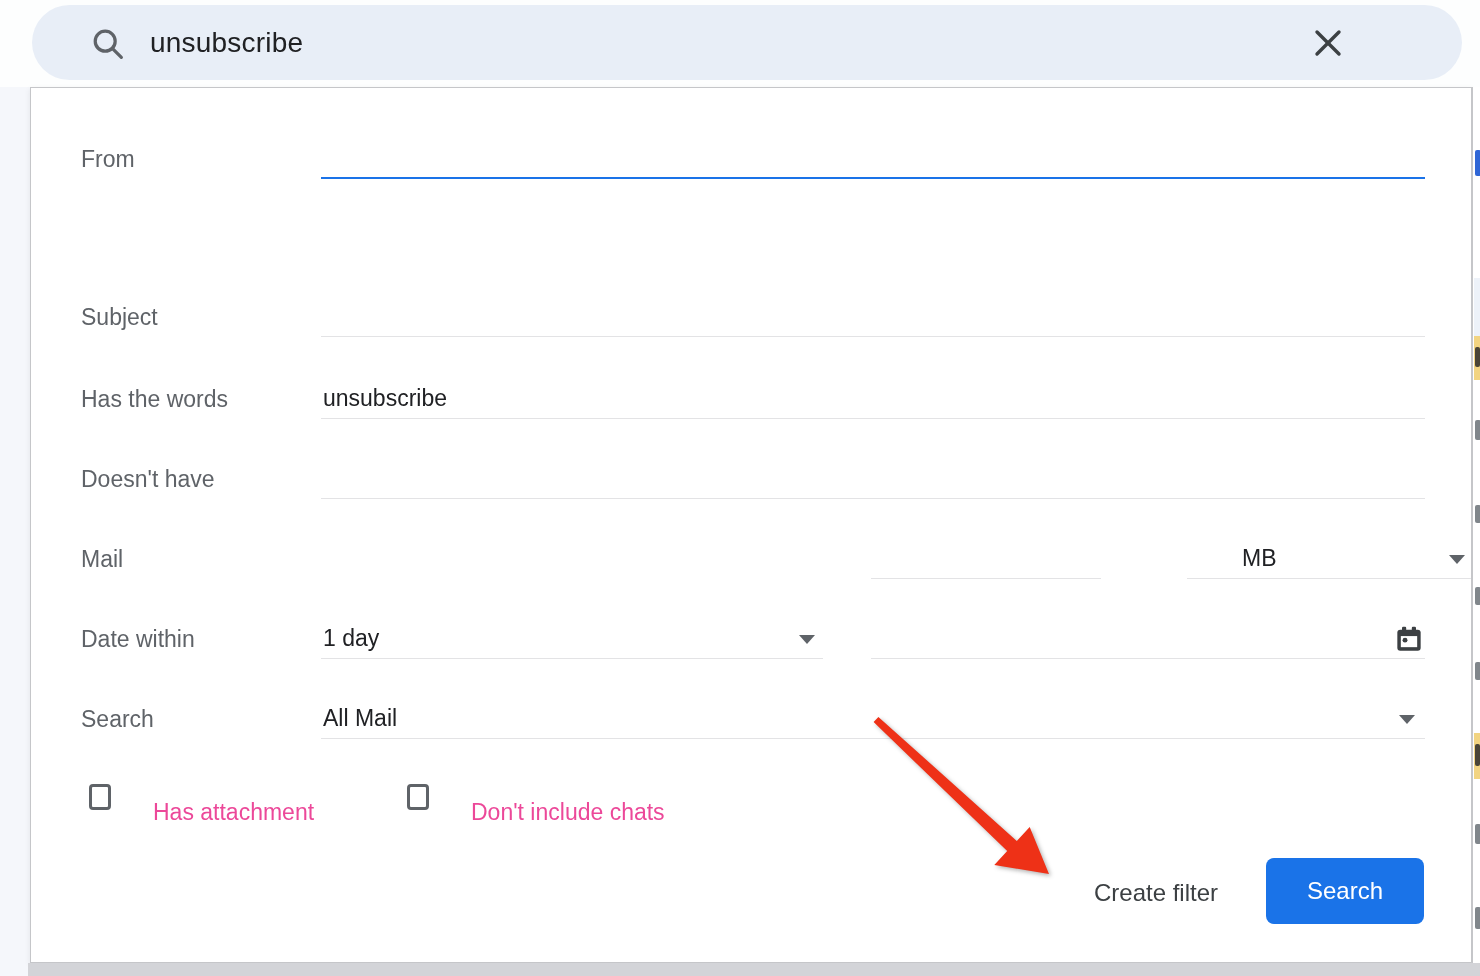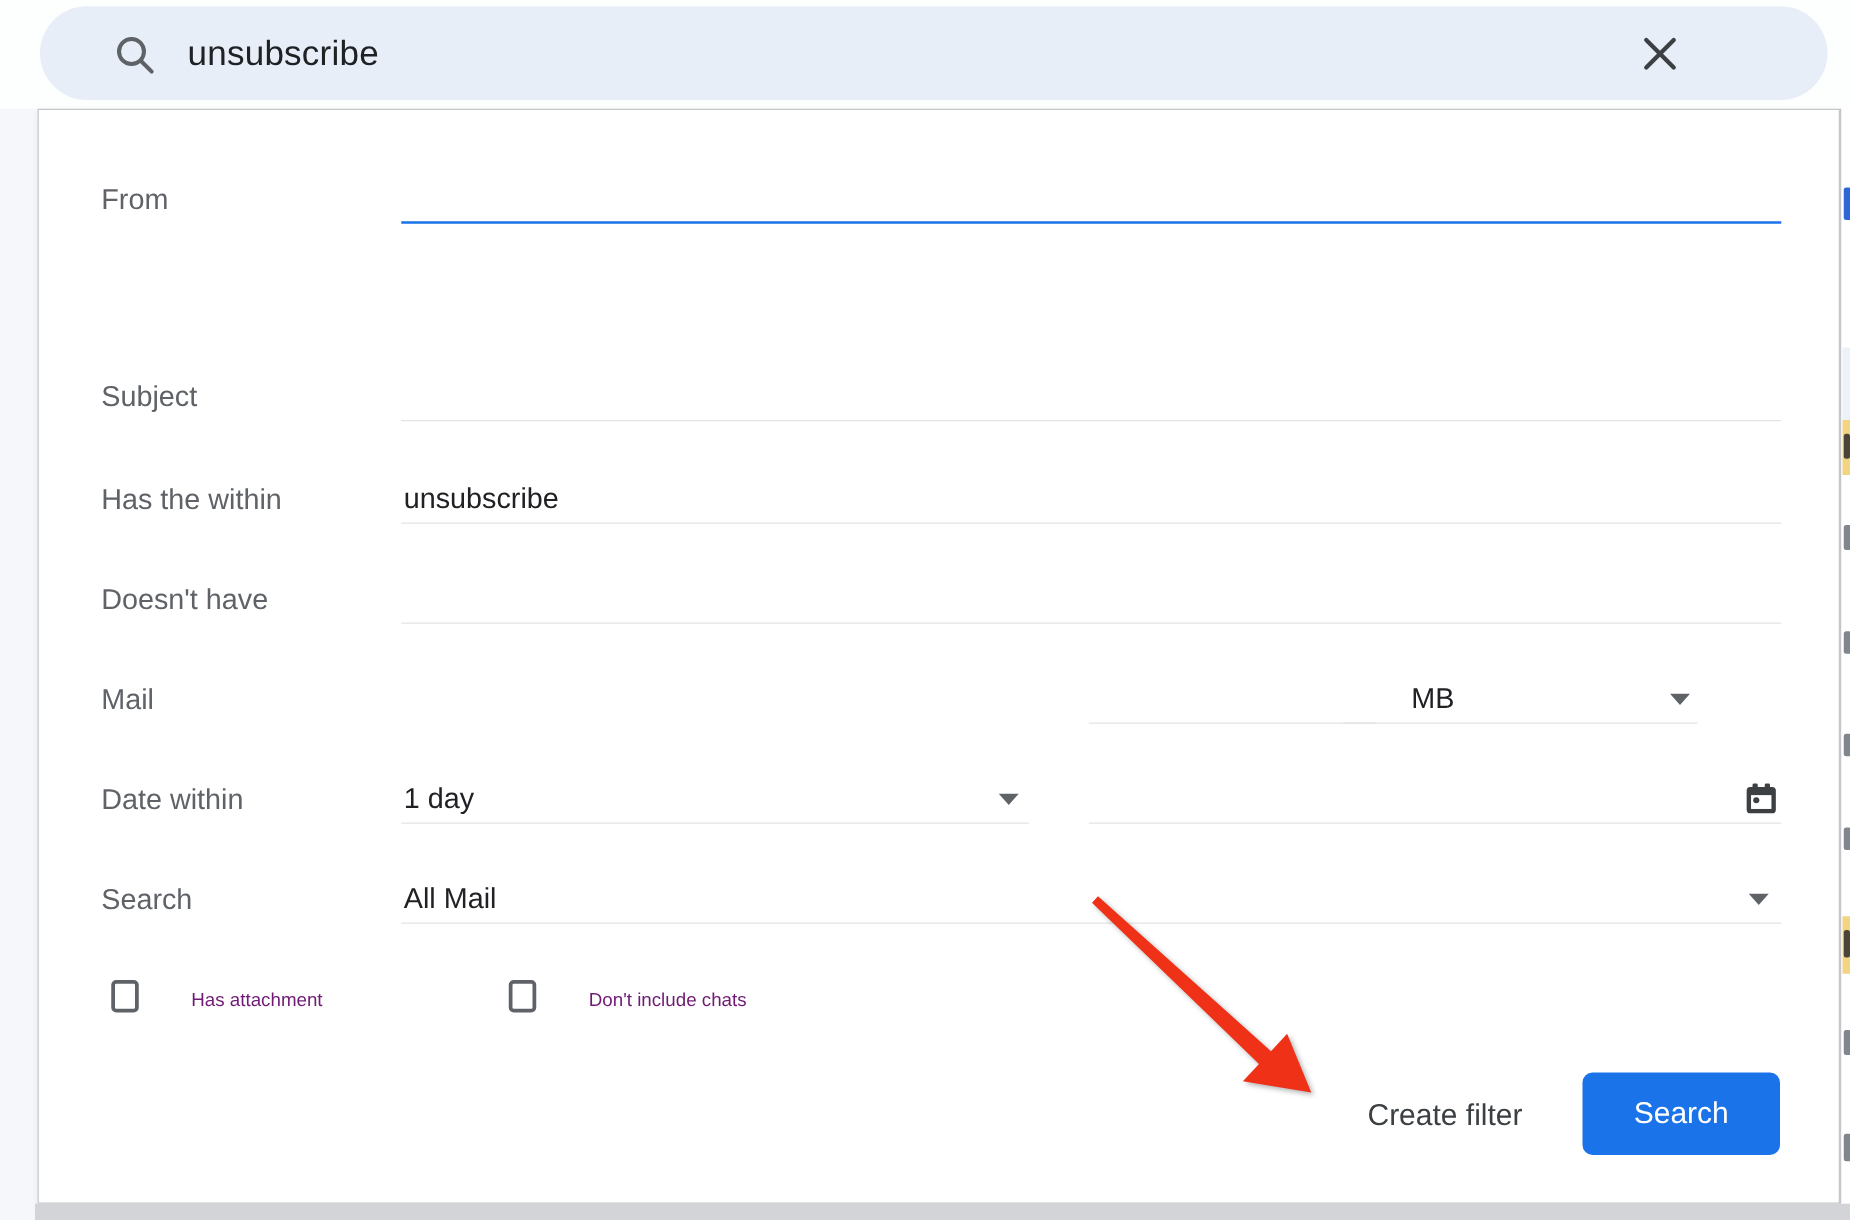--- a/index.html
+++ b/index.html
@@ -44,21 +44,21 @@
     border-left:8px solid transparent;border-right:8px solid transparent;
     border-top:9px solid #5f6368;
   }
   
   .cbrow{position:absolute;left:0;width:100%;height:40px;}
   .cbox{
     position:absolute;top:4px;width:22px;height:26px;
     border:3px solid #5f6368;border-radius:4px;background:#fff;box-sizing:border-box;
     cursor:pointer;
   }
-  .cblbl{position:absolute;top:1px;height:40px;line-height:40px;font-size:15px;color:#701a75;cursor:pointer;}
+  .cblbl{position:absolute;top:12px;height:40px;line-height:40px;font-size:23px;color:#ec4899;cursor:pointer;}
   
   .createfilter{
     position:absolute;left:1025px;top:773px;width:200px;height:64px;
     line-height:64px;text-align:center;font-size:24px;color:#3c4043;cursor:pointer;
     border-radius:6px;
   }
   .searchbtn{
     position:absolute;left:1235px;top:770px;width:158px;height:66px;
     background:#1a73e8;border:none;border-radius:8px;
     color:#ffffff;font-size:24px;font-family:"Liberation Sans",sans-serif;
@@ -99,39 +99,39 @@
 
 
   <div class="row" style="top:209px;">
     <span class="lbl">Subject</span>
     <div class="field" style="left:290px;width:1104px;">
       <span class="val"></span>
     </div>
   </div>
 
   <div class="row" style="top:291px;">
-    <span class="lbl">Has the within</span>
+    <span class="lbl">Has the words</span>
     <div class="field" style="left:290px;width:1104px;">
       <span class="val">unsubscribe</span>
     </div>
   </div>
 
   <div class="row" style="top:371px;">
     <span class="lbl">Doesn't have</span>
     <div class="field" style="left:290px;width:1104px;">
       <span class="val"></span>
     </div>
   </div>
 
   <div class="row" style="top:451px;">
     <span class="lbl">Mail</span>
     <div class="field" style="left:840px;width:230px;">
       <span class="val"></span>
     </div>
-    <div class="field" style="left:1043px;width:284px;text-align:right;">
+    <div class="field" style="left:1156px;width:284px;text-align:right;">
       <span class="val" style="left:55px;">MB</span>
       <span class="caret" style="left:262px;"></span>
     </div>
   </div>
 
   <div class="row" style="top:531px;">
     <span class="lbl">Date within</span>
     <div class="field" style="left:290px;width:502px;">
       <span class="val">1 day</span>
       <span class="caret" style="left:478px;"></span>

